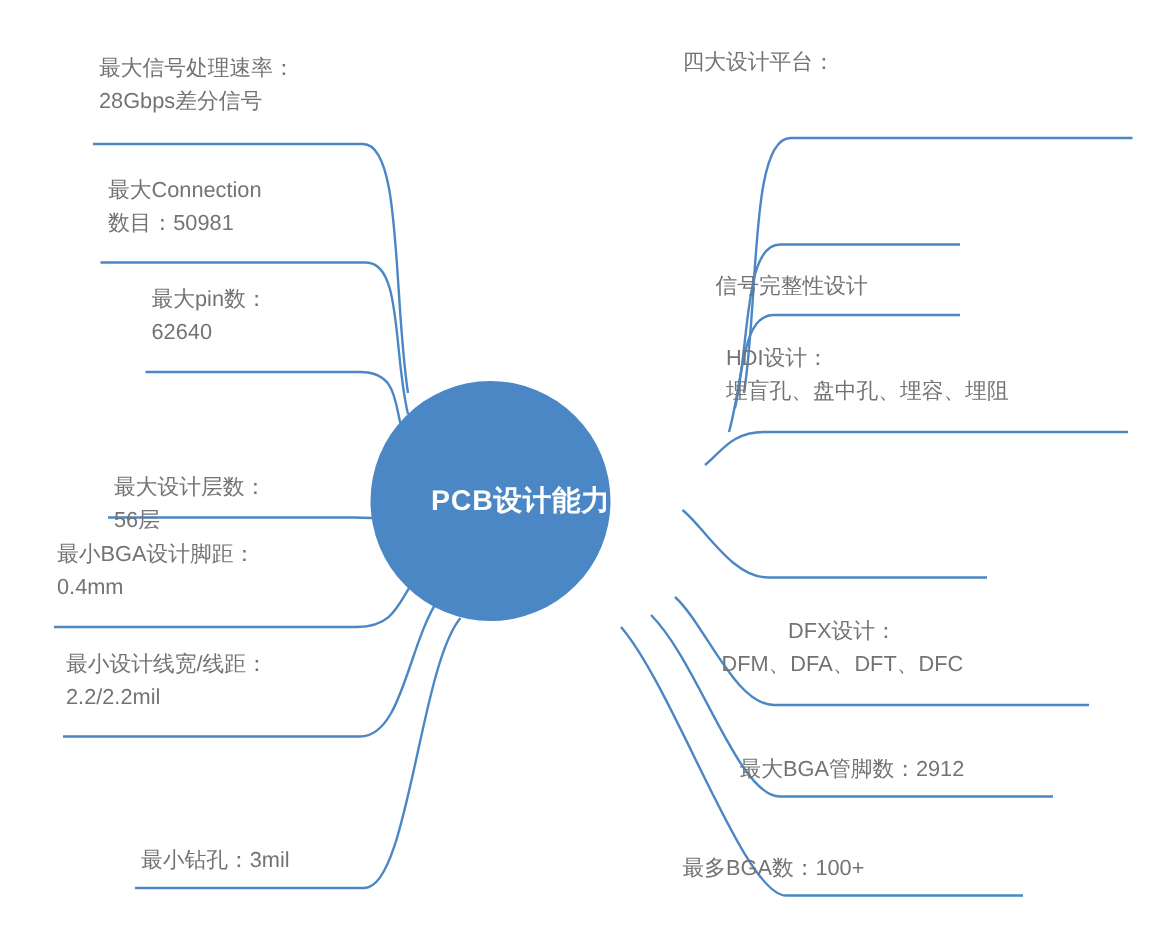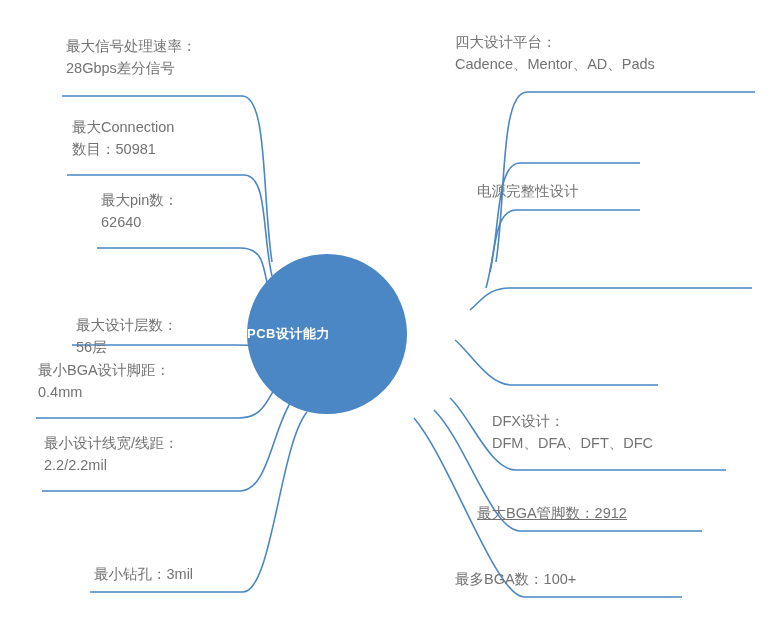--- a/index.html
+++ b/index.html
@@ -28,23 +28,23 @@
   .center-node {
     position: absolute;
     left: 247px;
     top: 254px;
     width: 160px;
     height: 160px;
     border-radius: 50%;
     background: #4a87c4;
     display: flex;
     align-items: center;
-    justify-content: flex-start;
+    justify-content: flex-end;
     color: #ffffff;
-    font-size: 13px;
+    font-size: 19px;
     font-weight: bold;
     letter-spacing: 0.5px;
     z-index: 3;
   }
   .branch-label {
     position: absolute;
     font-size: 14.5px;
     color: #737373;
     line-height: 1.5;
     white-space: nowrap;
@@ -120,36 +120,39 @@
     <span>最小设计线宽/线距：</span>
     <span class="l2">2.2/2.2mil</span>
   </div>
 
   <div class="branch-label left" style="left:94px; top:564px;">
     <span>最小钻孔：3mil</span>
   </div>
 
   <div class="branch-label right" style="left:455px; top:32px;">
     <span>四大设计平台：</span>
-    <span class="l2">Cadence、Mentor、AD、Pads</span>
   </div>
 
 
   <div class="branch-label right" style="left:477px; top:181px;">
-    <span>电源完整性设计</span>
+    <span>信号完整性设计</span>
+  </div>
+
+  <div class="branch-label right" style="left:484px; top:229px;">
+    <span>HDI设计：</span>
+    <span class="l2">埋盲孔、盘中孔、埋容、埋阻</span>
   </div>
 
 
-
-  <div class="branch-label right" style="left:492px; top:411px;">
+  <div class="branch-label right" style="left:481px; top:411px;text-align:center;">
     <span>DFX设计：</span>
     <span class="l2">DFM、DFA、DFT、DFC</span>
   </div>
 
-  <div class="branch-label right" style="left:477px; top:503px;text-decoration:underline;">
+  <div class="branch-label right" style="left:493px; top:503px;">
     <span>最大BGA管脚数：2912</span>
   </div>
 
   <div class="branch-label right" style="left:455px; top:569px;">
     <span>最多BGA数：100+</span>
   </div>
 
 </div>
 
 </body></html>

